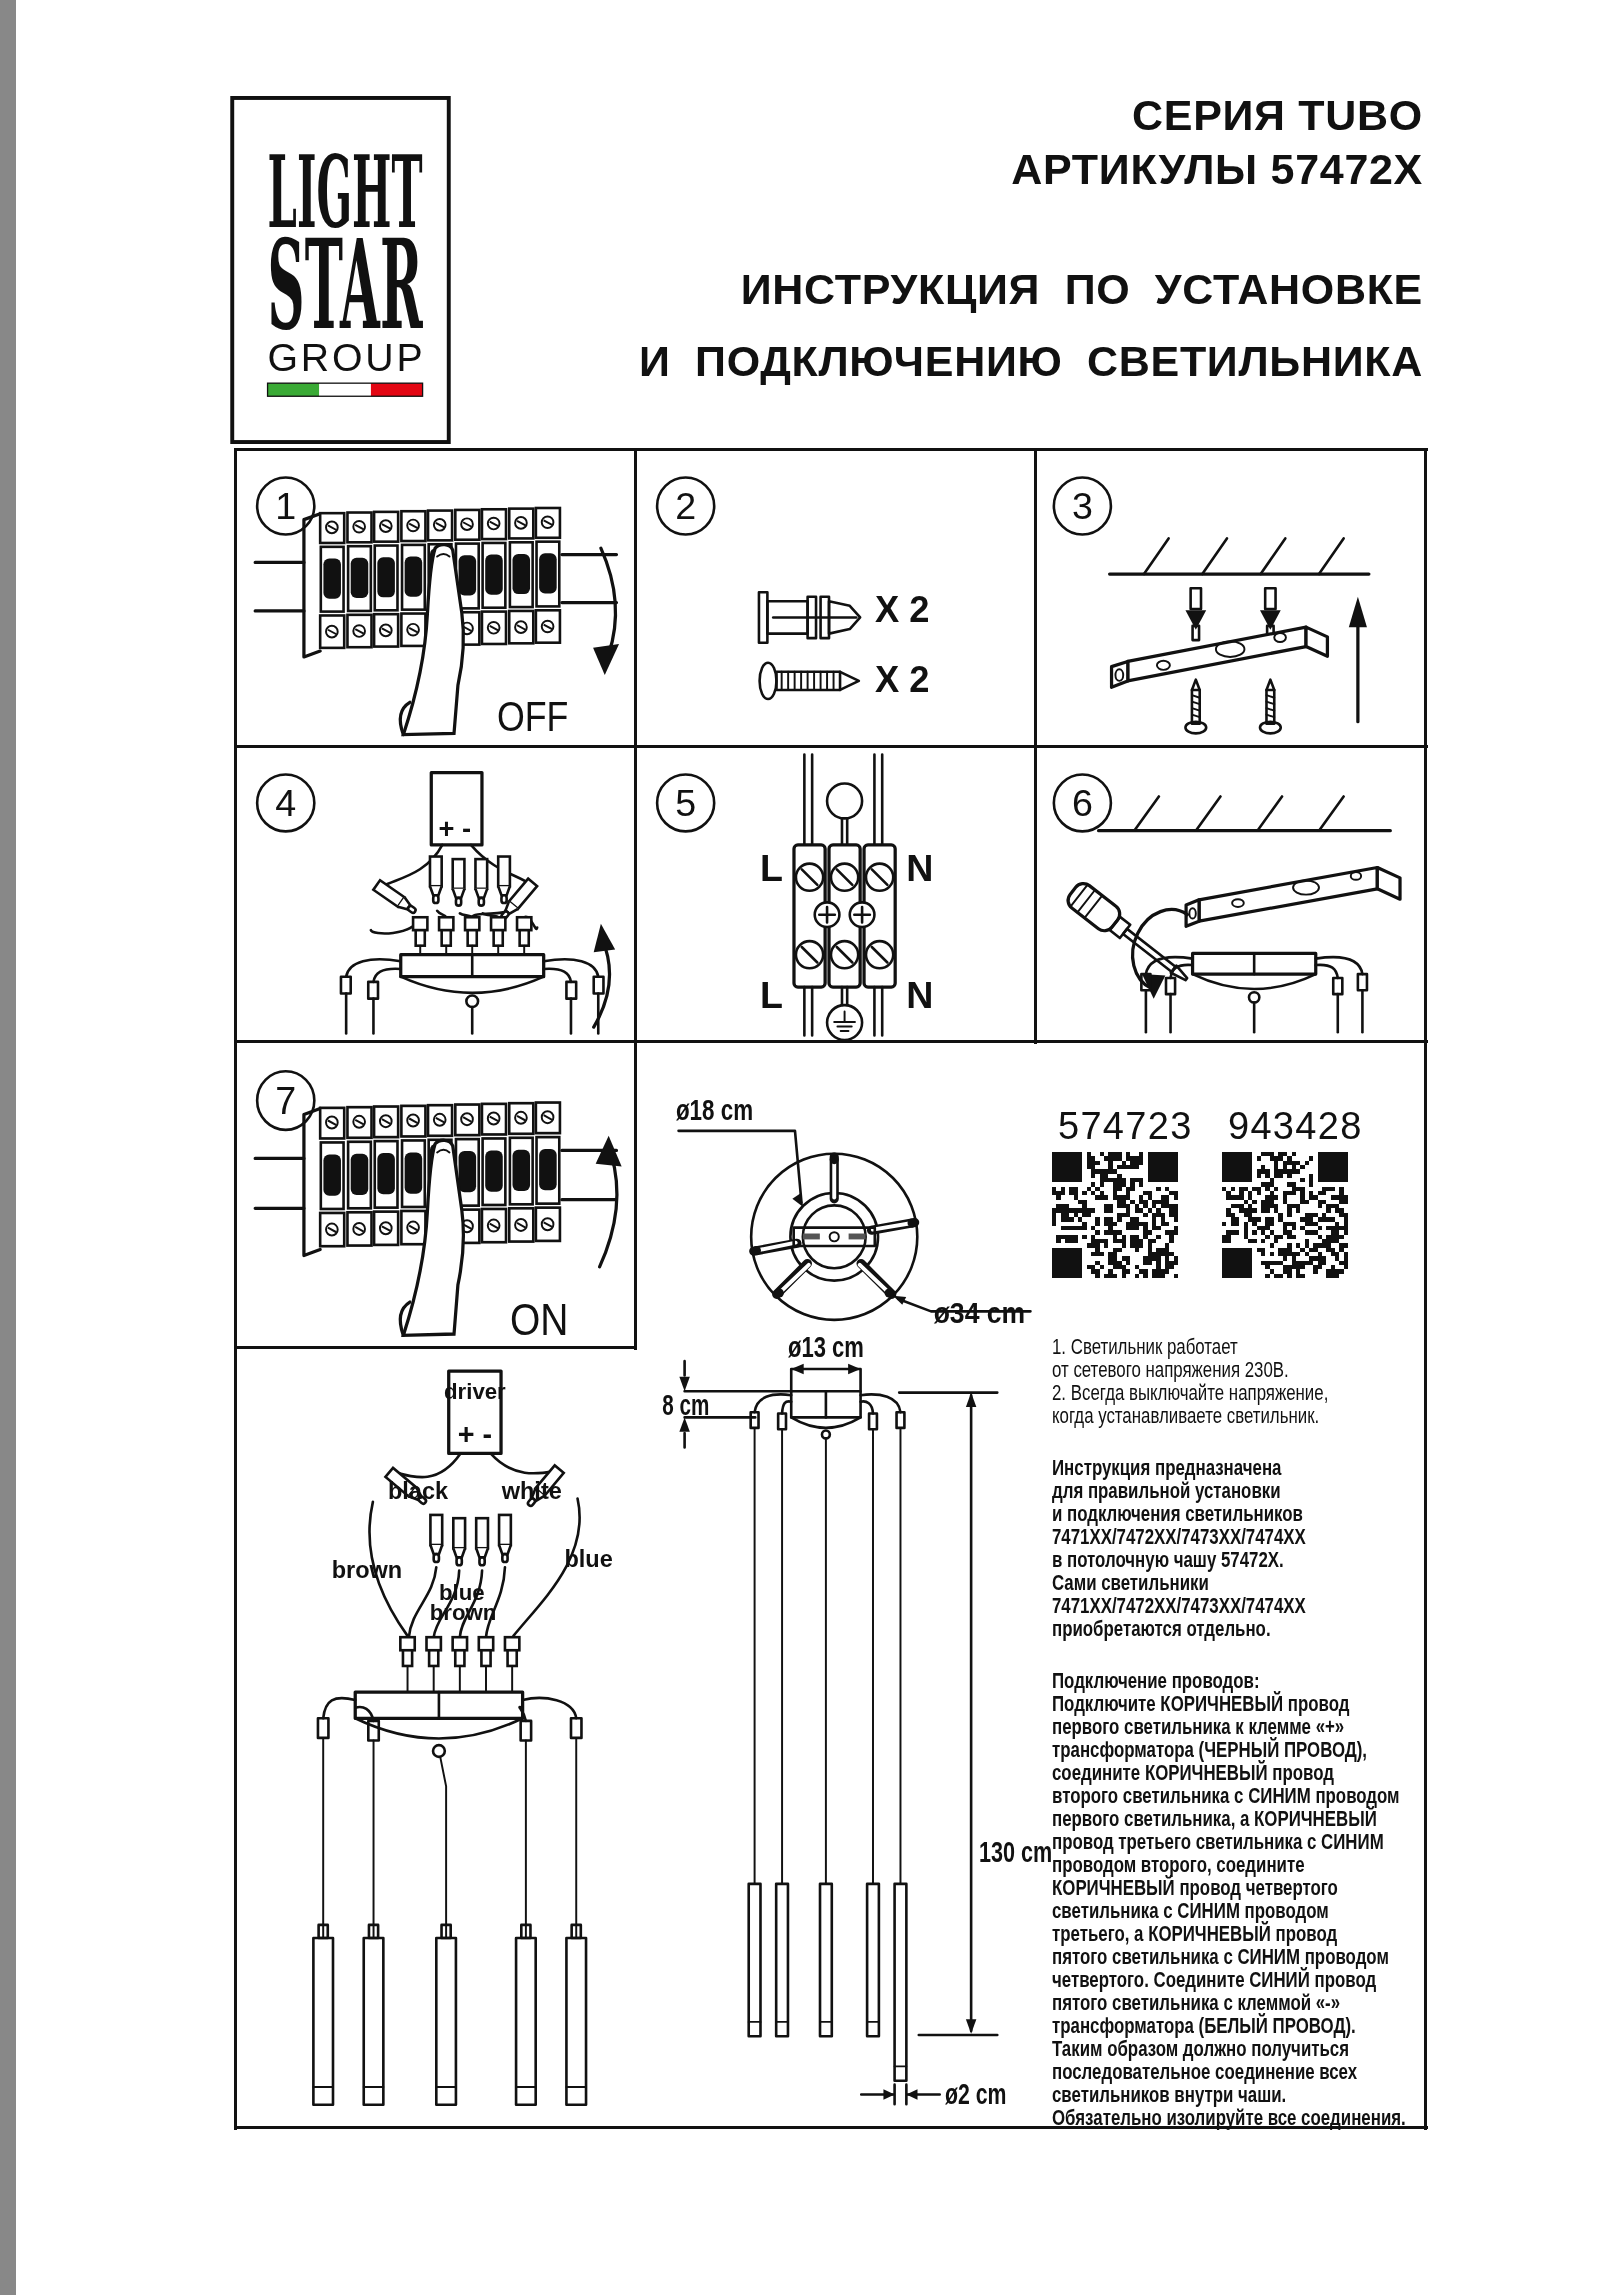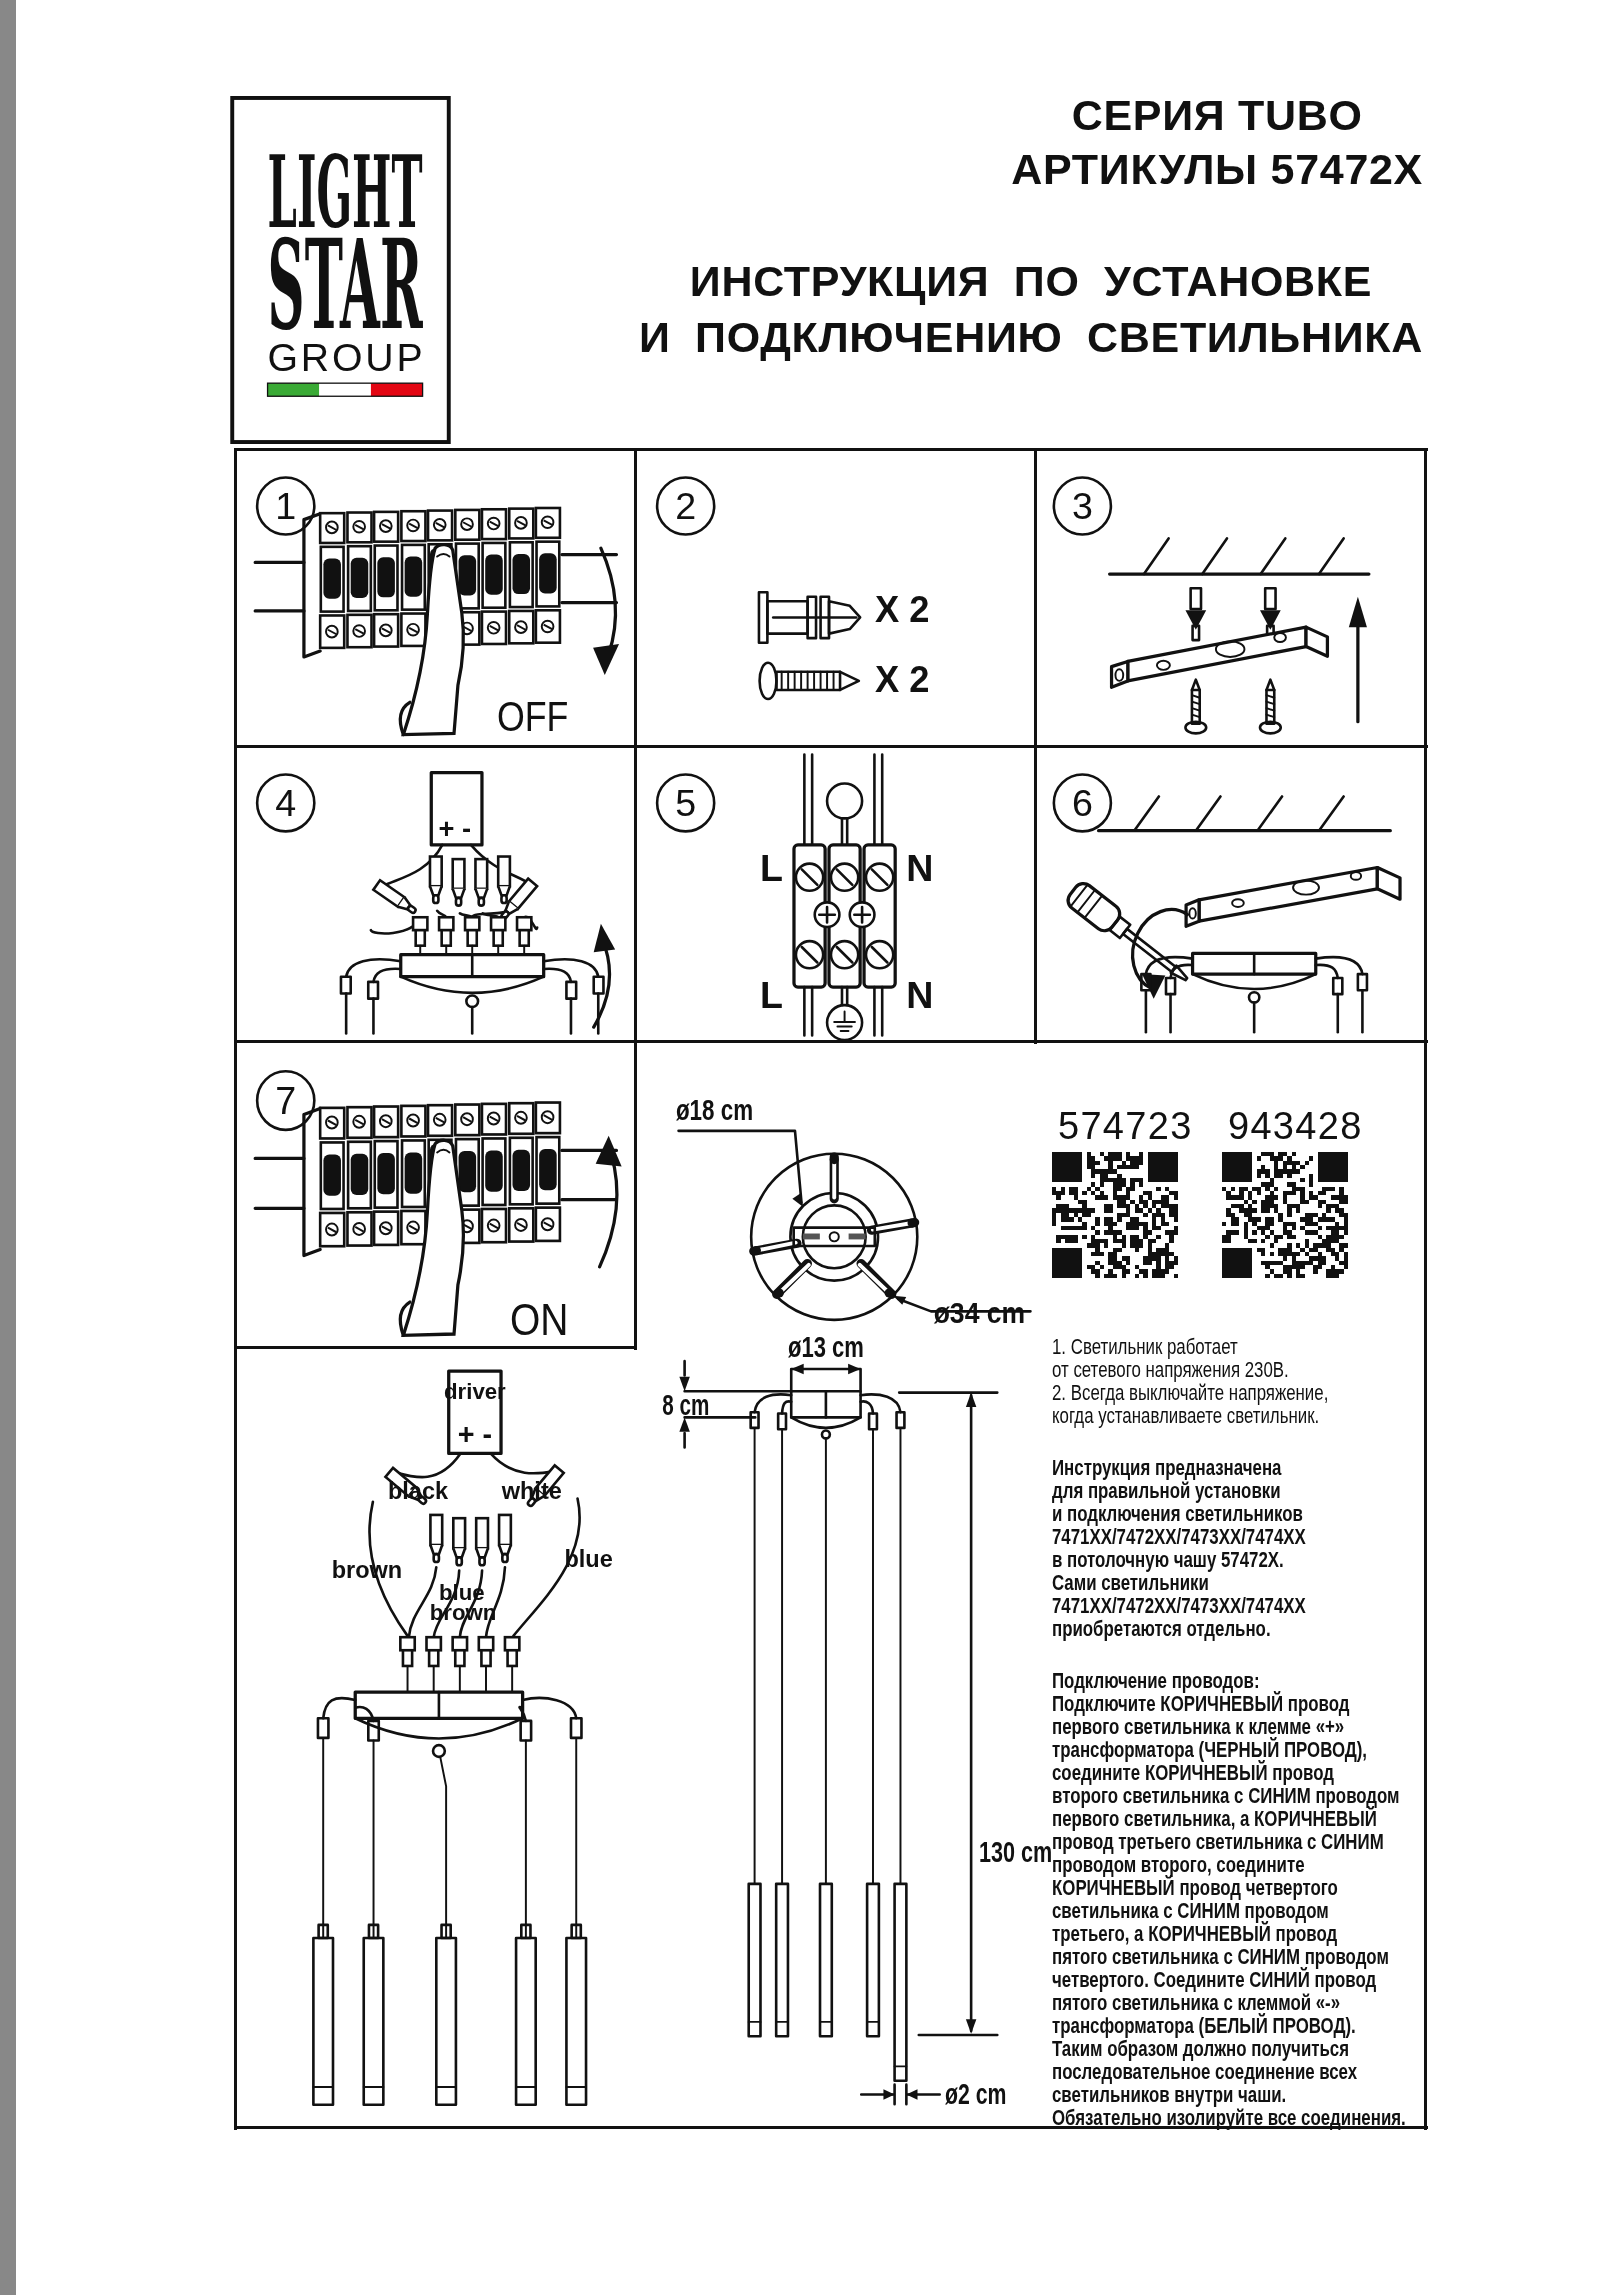--- a/index.html
+++ b/index.html
@@ -1,22 +1,22 @@
 <!DOCTYPE html>
 <html style="font-size:10.5px"><head>
 <meta charset="utf-8">
 <style>
   html,body{margin:0;padding:0;background:#888;}
   .page{position:relative;width:1623px;height:2295px;background:#fff;overflow:hidden;
         font-family:"Liberation Sans",sans-serif;color:#111;margin-left:16px;}
   .abs{position:absolute;}
   .bar{position:absolute;background:#111;}
-  .hdr{position:absolute;right:216px;text-align:center;font-weight:bold;white-space:pre-line;}
+  .hdr{position:absolute;right:216px;text-align:right;font-weight:bold;white-space:pre-line;}
   .hdr-series{top:88px;font-size:43px;line-height:54px;letter-spacing:0.7px;}
-  .hdr-title{top:253px;font-size:43px;line-height:56px;word-spacing:11.8px;letter-spacing:0.7px;}
+  .hdr-title{top:253px;font-size:43px;line-height:72px;word-spacing:11.8px;letter-spacing:0.7px;}
   .rcol{position:absolute;left:1036px;width:481px;transform:scaleX(.78);transform-origin:0 0;
         white-space:pre-line;font-size:21.6px;line-height:23px;}
   .rcol.b{font-weight:bold;}
   .code{position:absolute;font-size:38px;font-weight:normal;letter-spacing:1.3px;}
   .footer{position:absolute;left:0;width:1623px;top:2207px;text-align:center;
           font-size:42px;font-weight:bold;letter-spacing:0.7px;}
   svg{position:absolute;overflow:visible;}
   svg text{font-family:"Liberation Sans",sans-serif;fill:#111;}
   .s{fill:none;stroke:#111;stroke-width:5;stroke-linecap:round;stroke-linejoin:round;}
   .s4{fill:none;stroke:#111;stroke-width:4;stroke-linecap:round;stroke-linejoin:round;}

